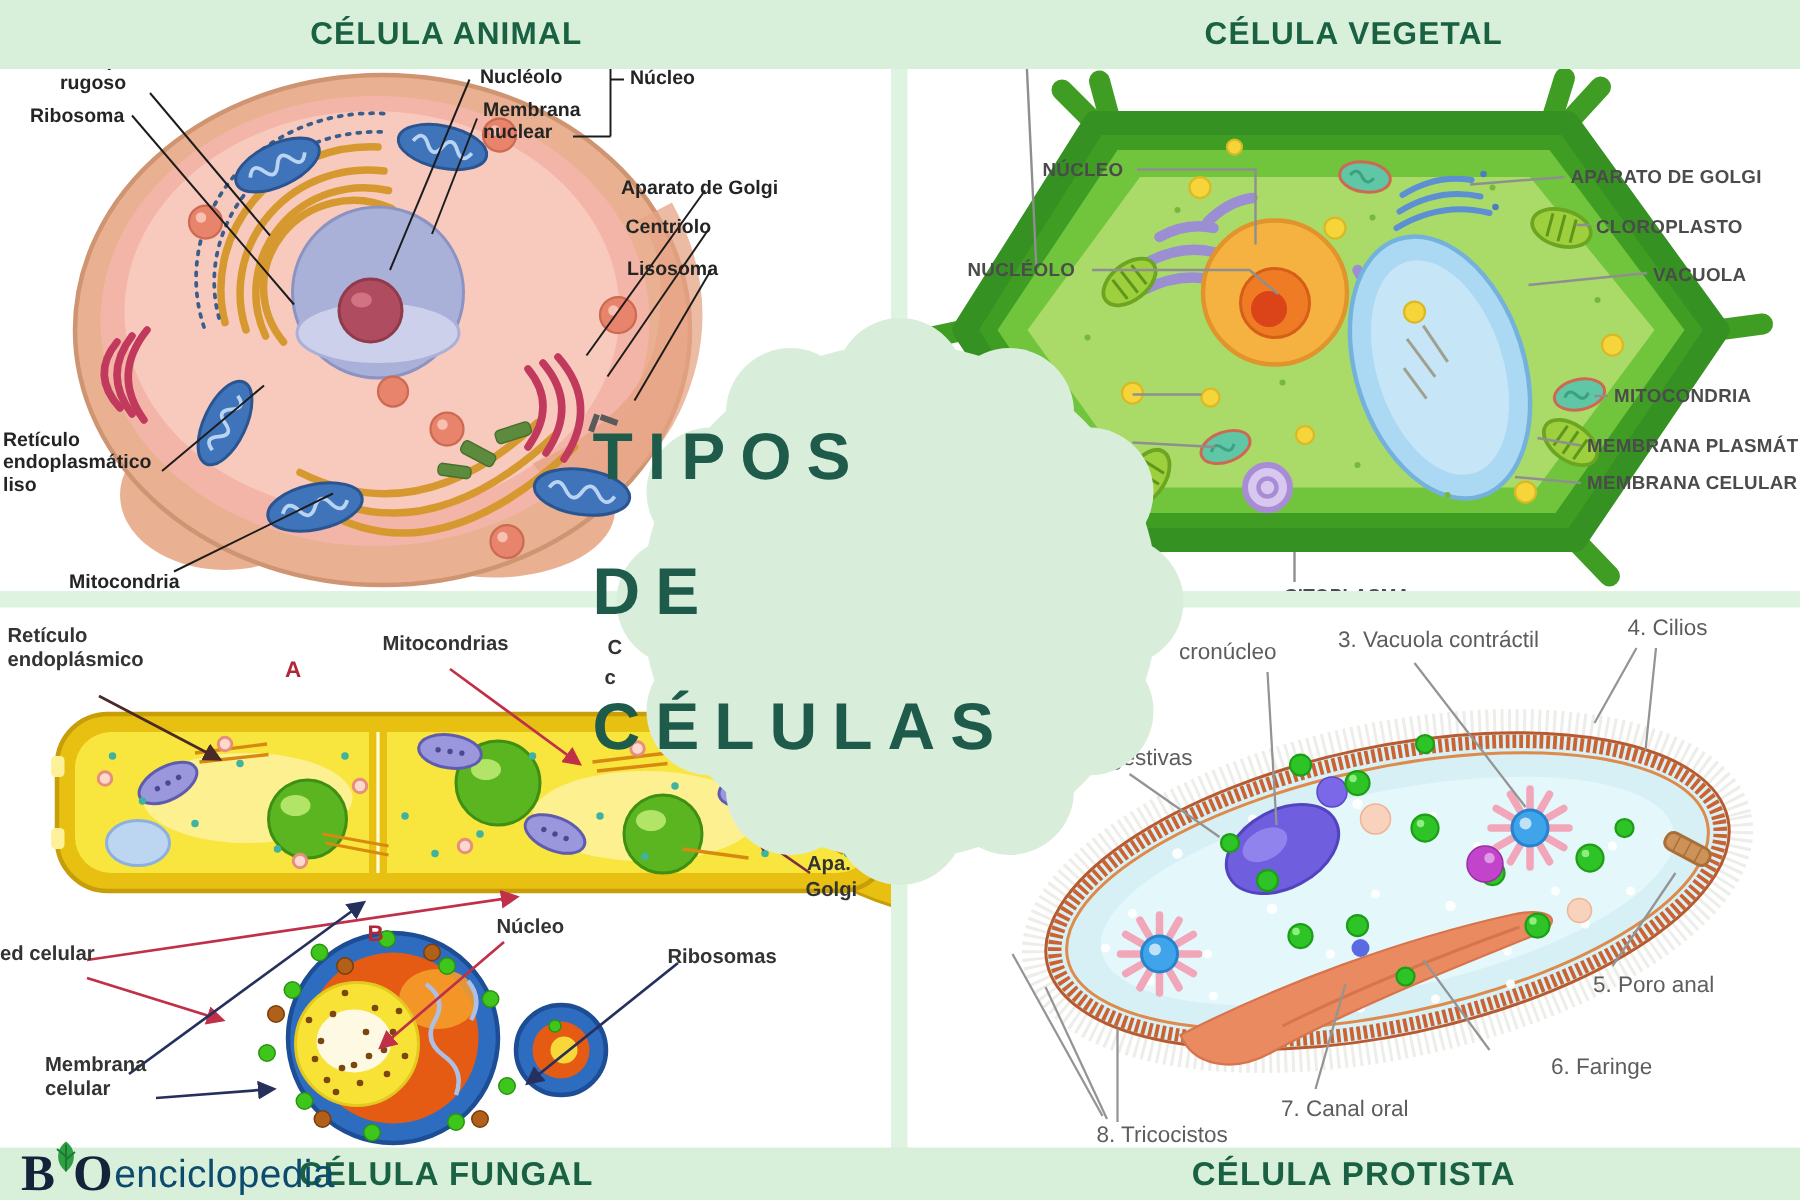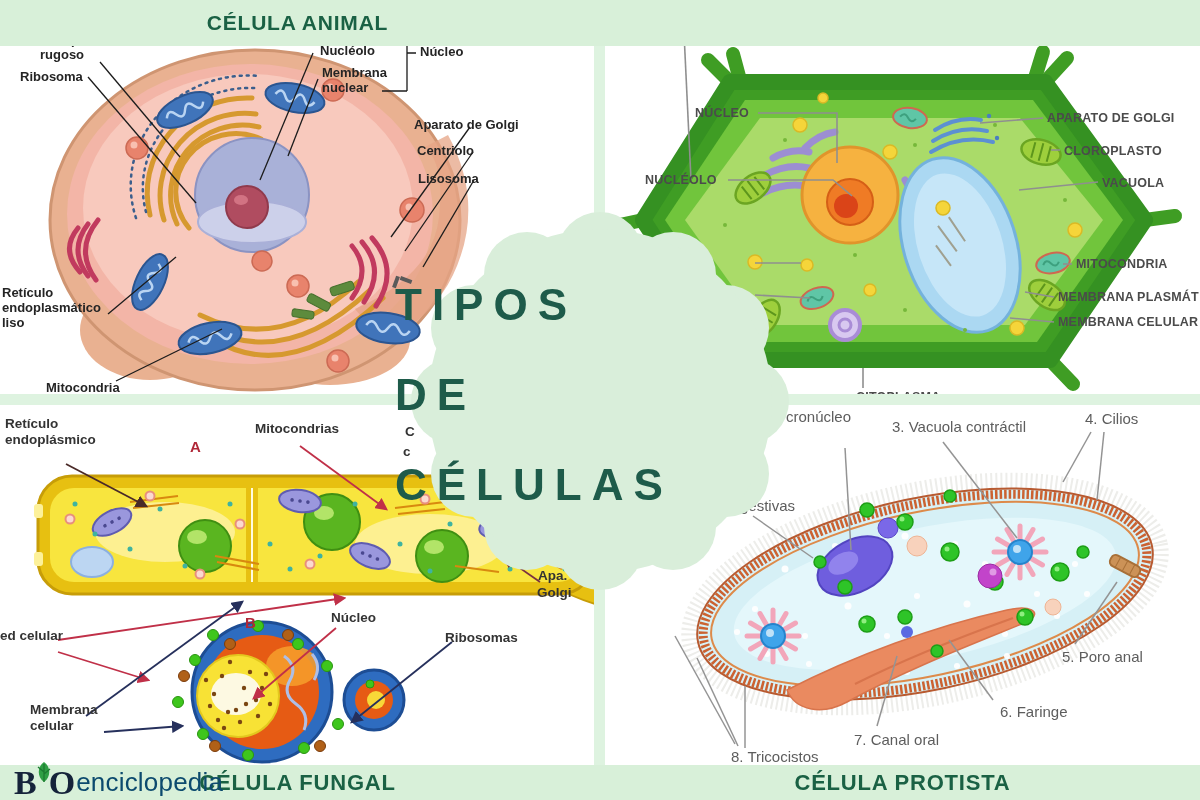--- a/index.html
+++ b/index.html
@@ -581,26 +581,26 @@
   <div class="lbl lbl-fungal" style="left:403px;top:444px">c</div>
   <div class="lbl lbl-fungal" style="left:538px;top:568px">Apa.</div>
   <div class="lbl lbl-fungal" style="left:537px;top:585px">Golgi</div>
   <div class="lbl lbl-fungal" style="left:0px;top:628px">ed celular</div>
   <div class="lbl marker-red" style="left:245px;top:614px">B</div>
   <div class="lbl lbl-fungal" style="left:331px;top:610px">Núcleo</div>
   <div class="lbl lbl-fungal" style="left:445px;top:630px">Ribosomas</div>
   <div class="lbl lbl-fungal" style="left:30px;top:702px">Membrana
 celular</div>
 
-  <div class="lbl lbl-protista" style="left:786px;top:408px">cronúcleo</div>
+  <div class="lbl lbl-protista" style="left:786px;top:426px">cronúcleo</div>
   <div class="lbl lbl-protista" style="left:892px;top:418px">3. Vacuola contráctil</div>
   <div class="lbl lbl-protista" style="left:1085px;top:410px">4. Cilios</div>
   <div class="lbl lbl-protista" style="left:740px;top:497px">gestivas</div>
   <div class="lbl lbl-protista" style="left:1062px;top:648px">5. Poro anal</div>
-  <div class="lbl lbl-protista" style="left:1000px;top:703px">6. Faringe</div>
+  <div class="lbl lbl-protista" style="left:1034px;top:703px">6. Faringe</div>
   <div class="lbl lbl-protista" style="left:854px;top:731px">7. Canal oral</div>
   <div class="lbl lbl-protista" style="left:731px;top:748px">8. Tricocistos</div>
 
   <div class="badge">
     <svg width="410" height="410" viewBox="0 0 410 410">
       <g fill="#d9eeda">
         <circle cx="351" cy="205" r="43"></circle>
           <circle cx="331" cy="278" r="43"></circle>
           <circle cx="278" cy="331" r="43"></circle>
         <circle cx="205" cy="351" r="43"></circle>
@@ -615,20 +615,21 @@
         <circle cx="205" cy="205" r="172"></circle>
       </g>
     </svg>
     <div class="badge-text" style="top:84px">TIPOS</div>
     <div class="badge-text" style="top:174px">DE</div>
     <div class="badge-text" style="top:264px">CÉLULAS</div>
   </div>
 
   <div class="band top">
     <div class="band-title bt-left">CÉLULA ANIMAL</div>
+    <div class="band-title bt-right">CÉLULA VEGETAL</div>
   </div>
   <div class="band bottom">
     <div class="band-title bt-left">CÉLULA FUNGAL</div>
     <div class="band-title bt-right">CÉLULA PROTISTA</div>
     <div class="logo">
       <span class="big">B</span>
       <span class="leaf">
         <svg width="20" height="24" viewBox="0 0 20 24">
           <path d="M10,22 C3,17 3,7 10,2 C17,7 17,17 10,22 Z" fill="#2f9e44"></path>
           <path d="M10,22 L10,4 M10,12 L4,7 M10,14 L16,9" stroke="#1c7a30" stroke-width="1.3" fill="none"></path>

